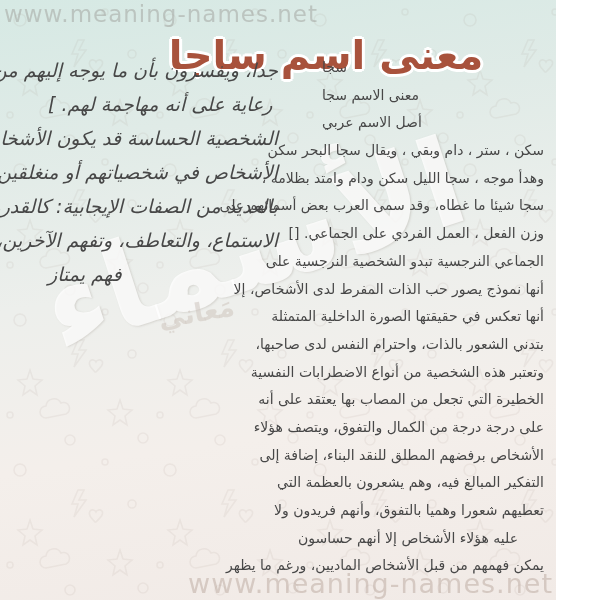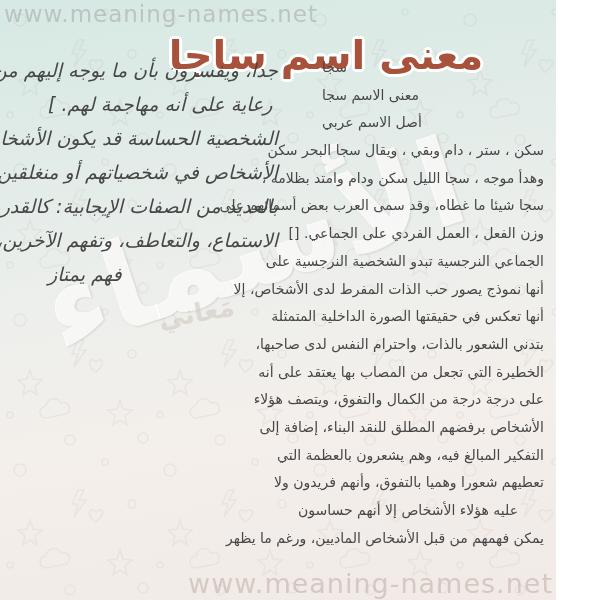--- a/index.html
+++ b/index.html
@@ -86,20 +86,21 @@
     <div class="line head">معنى الاسم سجا</div>
     <div class="line head">أصل الاسم عربي</div>
     <div class="line">سكن ، ستر ، دام وبقي ، ويقال  سجا البحر  سكن</div>
     <div class="line">وهدأ موجه ، سجا الليل  سكن ودام وامتد بظلامه ،</div>
     <div class="line">سجا شيئا ما  غطاه، وقد سمى العرب بعض أسمائهم على</div>
     <div class="line">وزن الفعل ، العمل الفردي على الجماعي. []</div>
     <div class="line">الجماعي النرجسية تبدو الشخصية النرجسية على</div>
     <div class="line">أنها نموذج يصور حب الذات المفرط لدى الأشخاص، إلا</div>
     <div class="line">أنها تعكس في حقيقتها الصورة الداخلية المتمثلة</div>
     <div class="line">بتدني الشعور بالذات، واحترام النفس لدى صاحبها،</div>
+    <div class="line">وتعتبر هذه الشخصية من أنواع الاضطرابات النفسية</div>
     <div class="line">الخطيرة التي تجعل من المصاب بها يعتقد على أنه</div>
     <div class="line">على درجة درجة من الكمال والتفوق، ويتصف هؤلاء</div>
     <div class="line">الأشخاص برفضهم المطلق للنقد البناء، إضافة إلى</div>
     <div class="line">التفكير المبالغ فيه، وهم يشعرون بالعظمة التي</div>
     <div class="line">تعطيهم شعورا وهميا بالتفوق، وأنهم فريدون ولا</div>
     <div class="line">عليه هؤلاء الأشخاص إلا أنهم حساسون</div>
     <div class="line">يمكن فهمهم من قبل الأشخاص الماديين، ورغم ما يظهر</div>
   </div>
 
   <div class="col col-left" dir="rtl">

